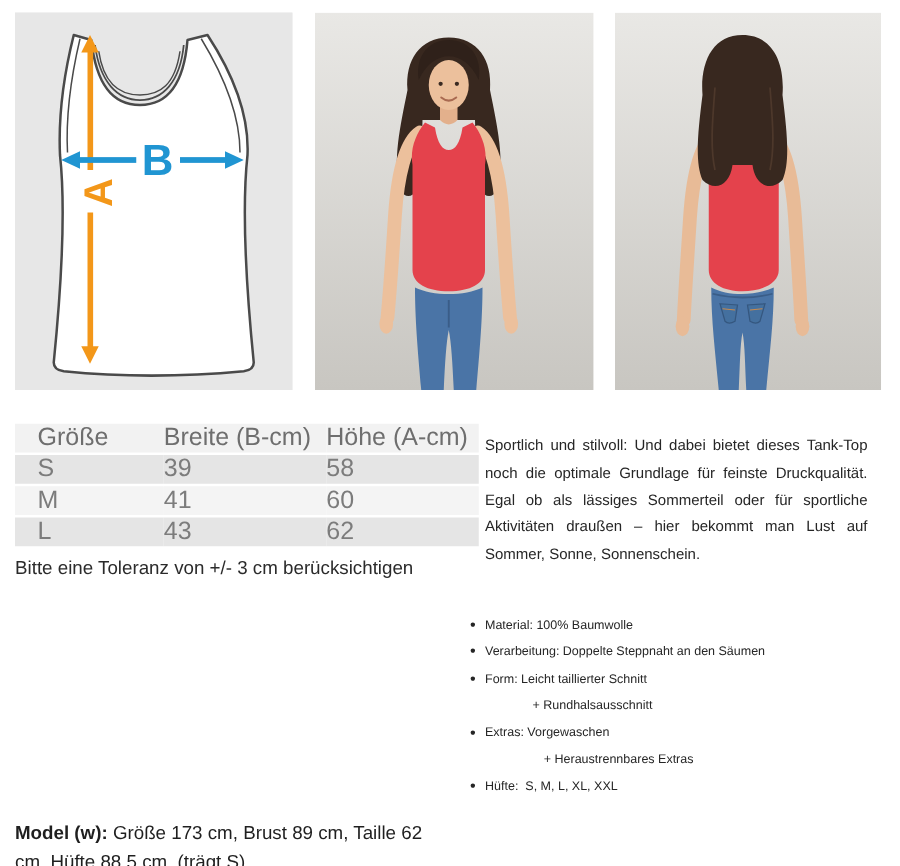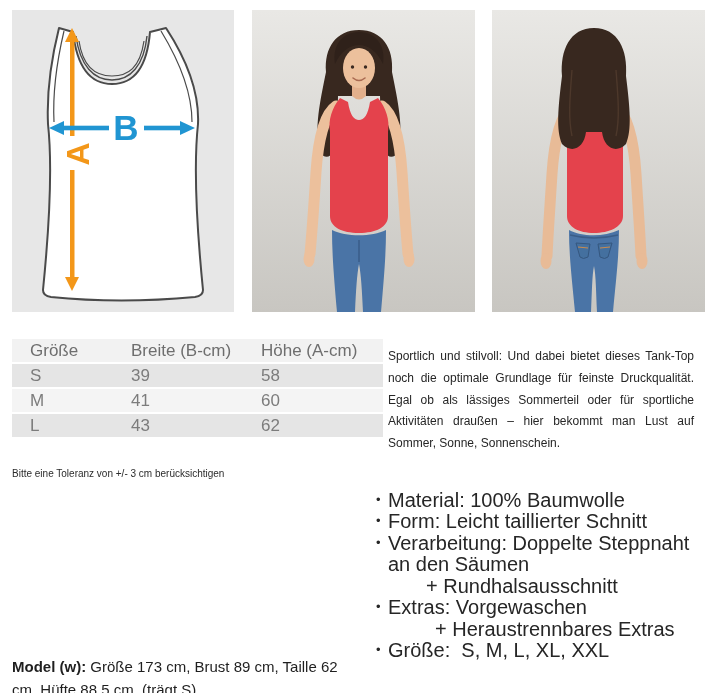--- a/index.html
+++ b/index.html
@@ -9,40 +9,40 @@
   
   .panel{position:absolute;top:10px;height:302px;overflow:hidden;}
   .panel-diagram{left:12px;width:222px;background:#e7e7e7;}
   .panel-front{left:252px;width:223px;}
   .panel-back{left:492px;width:213px;}
   .panel svg{display:block;width:100%;height:100%;}
 
   
   .col-left{position:absolute;left:12px;top:337px;width:353px;}
   table.size-table{border-collapse:separate;border-spacing:0 2px;width:353px;
-                   font-size:17px;color:#7c7c7c;table-layout:fixed;}
+                   font-size:20px;color:#7c7c7c;table-layout:fixed;}
   table.size-table th{font-weight:normal;text-align:left;color:#6e6e6e;}
   table.size-table th,table.size-table td{height:23px;padding:0;vertical-align:middle;}
   table.size-table th:first-child,table.size-table td:first-child{padding-left:18px;width:101px;}
   table.size-table th:nth-child(2),table.size-table td:nth-child(2){width:130px;}
   table.size-table th:nth-child(3),table.size-table td:nth-child(3){width:122px;}
   tr.hdr{background:#f2f2f2;}
   tr.row-odd{background:#e5e5e5;}
   tr.row-even{background:#f4f4f4;}
 
-  .tolerance{margin:29px 0 0 0;font-size:10px;color:#2b2b2b;}
+  .tolerance{margin:7px 0 0 0;font-size:15px;color:#2b2b2b;}
 
   .model-note{position:absolute;left:12px;top:640px;width:348px;
               font-size:15px;line-height:23px;color:#1f1f1f;}
   .model-note b{font-weight:bold;}
 
   
   .col-right{position:absolute;left:372px;top:330px;width:338px;}
   .desc{margin:16px;font-size:12px;line-height:21.8px;text-align:justify;color:#262626;}
-  ul.features{margin:35px 0 0 0;padding:0;list-style:none;font-size:20px;
+  ul.features{margin:35px 0 0 0;padding:0;list-style:none;font-size:10px;
               line-height:21.5px;color:#262626;}
   ul.features li{position:relative;}
   ul.features li.lvl0{padding-left:16px;}
   ul.features li.lvl0::before{content:"\2022";position:absolute;left:4px;top:-1px;
               font-size:13px;color:#262626;}
   ul.features li.lvl1{padding-left:54px;}
   ul.features li.lvl2{padding-left:63px;}
   .feat-text{white-space:pre-wrap;}
 </style>
 </head>
@@ -178,22 +178,22 @@
     </table>
     <p class="tolerance">Bitte eine Toleranz von +/- 3 cm berücksichtigen</p>
   </div>
 
   <p class="model-note"><b>Model (w):</b><span> Größe 173 cm, Brust 89 cm, Taille 62 cm, Hüfte 88,5 cm, (trägt S)</span></p>
 
   <div class="col-right">
     <p class="desc">Sportlich und stilvoll: Und dabei bietet dieses Tank-Top noch die optimale Grundlage für feinste Druckqualität. Egal ob als lässiges Sommerteil oder für sportliche Aktivitäten draußen – hier bekommt man Lust auf Sommer, Sonne, Sonnenschein.</p>
     <ul class="features">
       <li class="lvl0"><span class="feat-text">Material: 100% Baumwolle</span></li>
+      <li class="lvl0"><span class="feat-text">Verarbeitung: Doppelte Steppnaht an den Säumen</span></li>
       <li class="lvl0"><span class="feat-text">Form: Leicht taillierter Schnitt</span></li>
-      <li class="lvl0"><span class="feat-text">Verarbeitung: Doppelte Steppnaht an den Säumen</span></li>
       <li class="lvl1"><span class="feat-text">+ Rundhalsausschnitt</span></li>
       <li class="lvl0"><span class="feat-text">Extras: Vorgewaschen</span></li>
       <li class="lvl2"><span class="feat-text">+ Heraustrennbares Extras</span></li>
-      <li class="lvl0"><span class="feat-text">Größe:  S, M, L, XL, XXL</span></li>
+      <li class="lvl0"><span class="feat-text">Hüfte:  S, M, L, XL, XXL</span></li>
     </ul>
   </div>
 
 </div>
 
 </body></html>

